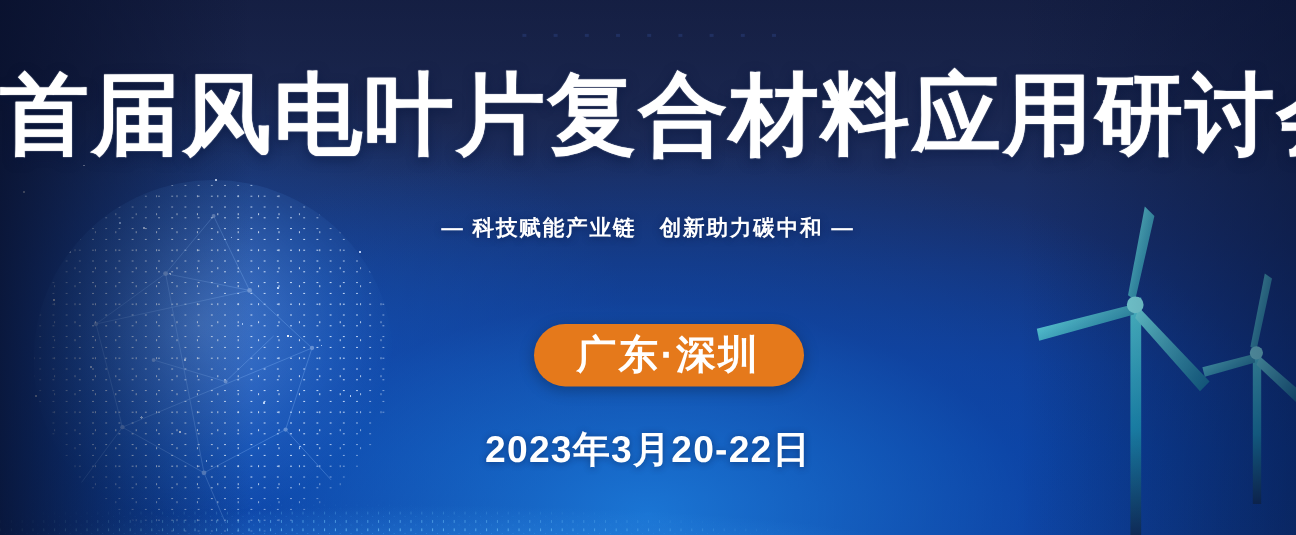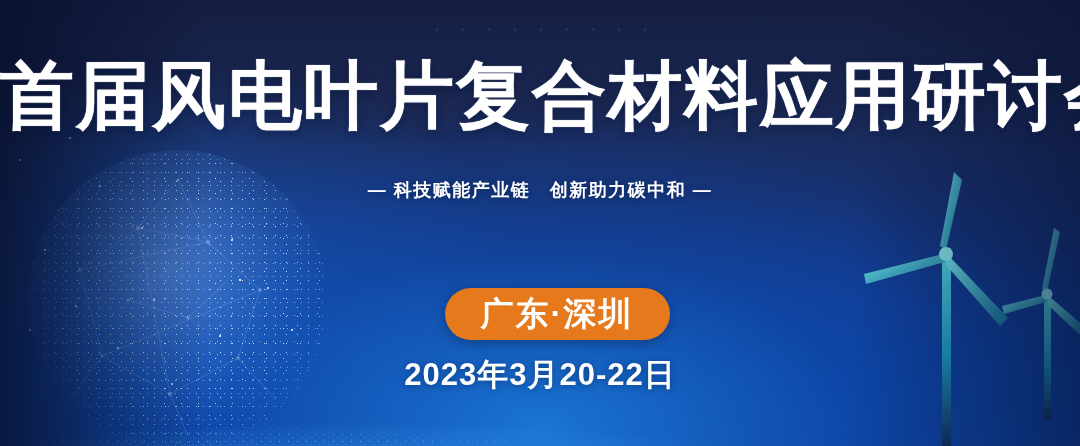--- a/index.html
+++ b/index.html
@@ -101,21 +101,21 @@
   .title{position:absolute;left:0;right:0;top:50px;
          font-size:74px;line-height:92px;font-weight:700;color:#ffffff;
          letter-spacing:2px;white-space:nowrap;
          text-shadow:0 0 1px #fff, 0 2px 10px rgba(5,20,60,.55);}
 
   .subtitle{position:absolute;left:0;right:0;top:172px;
             font-size:18px;line-height:36px;font-weight:700;color:#ffffff;
             letter-spacing:1.5px;white-space:nowrap;
             text-shadow:0 1px 6px rgba(5,20,60,.5);}
 
-  .badge-wrap{position:absolute;left:0;right:0;top:288px;margin-left:34px;}
+  .badge-wrap{position:absolute;left:0;right:0;top:270px;margin-left:34px;}
   .badge{display:inline-block;background:#e5791b;border-radius:26px;
          padding:0 36px;height:52px;line-height:52px;
          font-size:33px;font-weight:700;color:#ffffff;letter-spacing:2px;
          box-shadow:0 3px 12px rgba(0,0,0,.28);}
 
   .date{position:absolute;left:0;right:0;top:355px;
         font-size:31px;line-height:40px;font-weight:700;color:#ffffff;
         letter-spacing:1px;text-shadow:0 1px 6px rgba(5,20,60,.45);}
 </style>
 </head>

